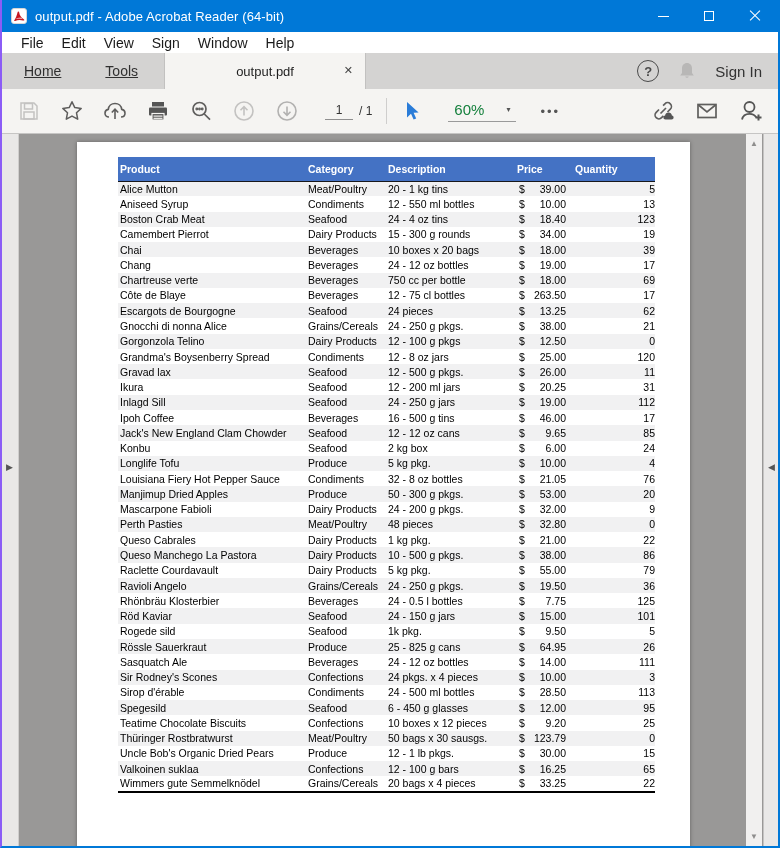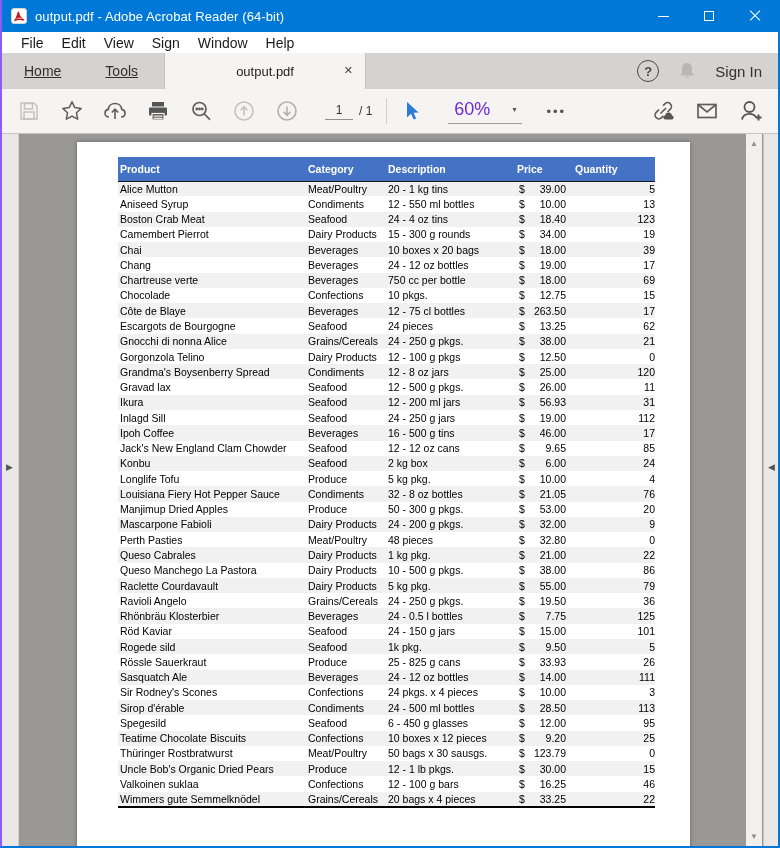--- a/index.html
+++ b/index.html
@@ -35,21 +35,21 @@
   .bell { margin-right:18px; }
   .sign-in { font-size:15px; color:#323232; }
 
   
   .toolbar { height:45px; background:#f5f4f2; border-bottom:1px solid #c6c5c4; display:flex; align-items:center; padding:0 14px; flex:none; }
   .tbtn { width:26px; height:26px; margin-right:17px; display:flex; align-items:center; justify-content:center; flex:none; }
   .page-field { width:28px; text-align:center; font-size:12px; color:#333; border-bottom:1px solid #8f8f8f; padding-bottom:2px; margin:0 6px 0 8px; }
   .page-total { font-size:12px; color:#333; margin-right:10px; white-space:pre; }
   .tb-divider { width:1px; height:26px; background:#cfcecd; margin:0 12px 0 4px; }
   .zoom-group { display:flex; align-items:center; border-bottom:1px solid #9a9a9a; padding:0 6px 3px 6px; margin:0 14px 0 6px; }
-  .zoom-text { font-size:18px; color:#6d28d9; margin-right:22px;text-align:center; }
+  .zoom-text { font-size:15px; color:#15803d; margin-right:22px;text-align:center; }
   .caret { font-size:8px; color:#555; }
   .more-dots { font-size:13px; color:#555; letter-spacing:2px; margin:0 10px; }
   .toolbar-right { margin-left:auto; display:flex; align-items:center; }
   .toolbar-right .tbtn { margin-right:0; margin-left:18px; }
 
   
   .docarea { flex:1; position:relative; background:#999897; overflow:hidden; }
   .left-strip { position:absolute; left:0; top:0; bottom:0; width:17px; background:#e9e8e7; border-right:1px solid #cfcecd; }
   .left-strip .pane-arrow { position:absolute; top:46%; left:4px; font-size:9px; color:#555; }
   .right-strip { position:absolute; right:0; top:0; bottom:0; width:15px; background:#e9e8e7; border-left:1px solid #c4c3c2; }
@@ -314,32 +314,20 @@
               <td class="c-desc">750 cc per bottle</td>
               <td class="c-price">
                 <div class="price-wrap">
                   <span>$</span>
                   <span>18.00</span>
                 </div>
               </td>
               <td class="c-qty">69</td>
             </tr>
             <tr>
-              <td class="c-product">Chocolade</td>
-              <td class="c-category">Confections</td>
-              <td class="c-desc">10 pkgs.</td>
-              <td class="c-price">
-                <div class="price-wrap">
-                  <span>$</span>
-                  <span>12.75</span>
-                </div>
-              </td>
-              <td class="c-qty">15</td>
-            </tr>
-            <tr>
               <td class="c-product">Côte de Blaye</td>
               <td class="c-category">Beverages</td>
               <td class="c-desc">12 - 75 cl bottles</td>
               <td class="c-price">
                 <div class="price-wrap">
                   <span>$</span>
                   <span>263.50</span>
                 </div>
               </td>
               <td class="c-qty">17</td>
@@ -404,21 +392,21 @@
               </td>
               <td class="c-qty">11</td>
             </tr>
             <tr>
               <td class="c-product">Ikura</td>
               <td class="c-category">Seafood</td>
               <td class="c-desc">12 - 200 ml jars</td>
               <td class="c-price">
                 <div class="price-wrap">
                   <span>$</span>
-                  <span>56.93</span>
+                  <span>20.25</span>
                 </div>
               </td>
               <td class="c-qty">31</td>
             </tr>
             <tr>
               <td class="c-product">Inlagd Sill</td>
               <td class="c-category">Seafood</td>
               <td class="c-desc">24 - 250 g jars</td>
               <td class="c-price">
                 <div class="price-wrap">
@@ -608,21 +596,21 @@
               </td>
               <td class="c-qty">5</td>
             </tr>
             <tr>
               <td class="c-product">Rössle Sauerkraut</td>
               <td class="c-category">Produce</td>
               <td class="c-desc">25 - 825 g cans</td>
               <td class="c-price">
                 <div class="price-wrap">
                   <span>$</span>
-                  <span>33.93</span>
+                  <span>64.95</span>
                 </div>
               </td>
               <td class="c-qty">26</td>
             </tr>
             <tr>
               <td class="c-product">Sasquatch Ale</td>
               <td class="c-category">Beverages</td>
               <td class="c-desc">24 - 12 oz bottles</td>
               <td class="c-price">
                 <div class="price-wrap">
@@ -707,21 +695,21 @@
             <tr>
               <td class="c-product">Valkoinen suklaa</td>
               <td class="c-category">Confections</td>
               <td class="c-desc">12 - 100 g bars</td>
               <td class="c-price">
                 <div class="price-wrap">
                   <span>$</span>
                   <span>16.25</span>
                 </div>
               </td>
-              <td class="c-qty">46</td>
+              <td class="c-qty">65</td>
             </tr>
             <tr>
               <td class="c-product">Wimmers gute Semmelknödel</td>
               <td class="c-category">Grains/Cereals</td>
               <td class="c-desc">20 bags x 4 pieces</td>
               <td class="c-price">
                 <div class="price-wrap">
                   <span>$</span>
                   <span>33.25</span>
                 </div>

